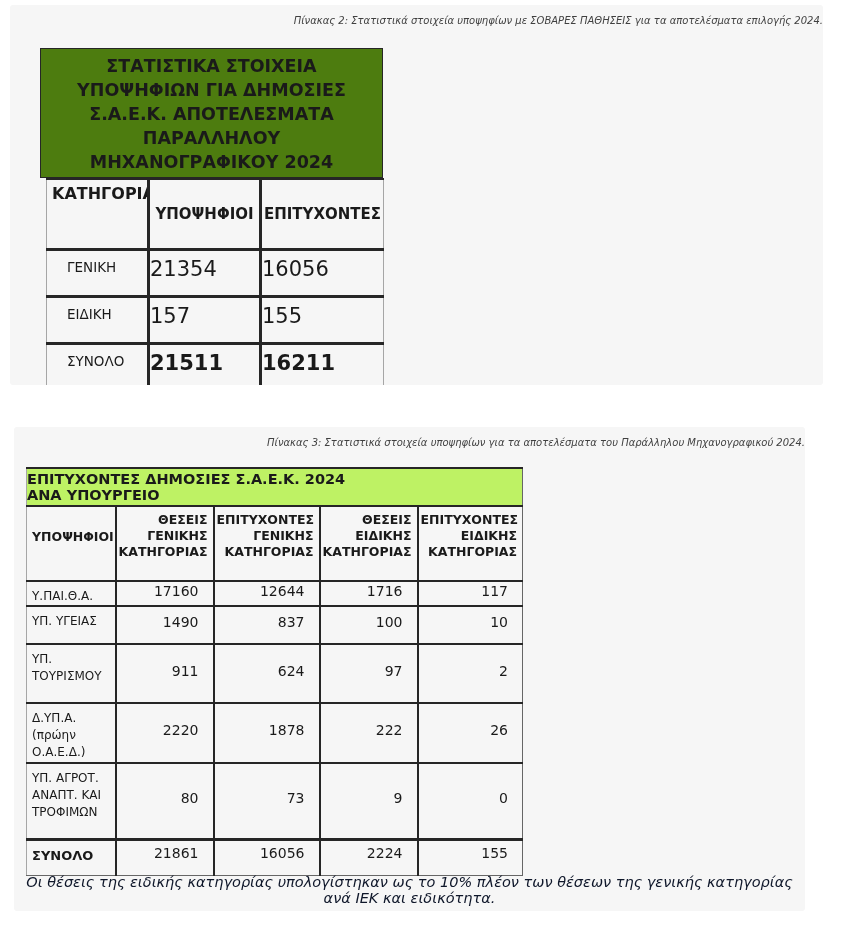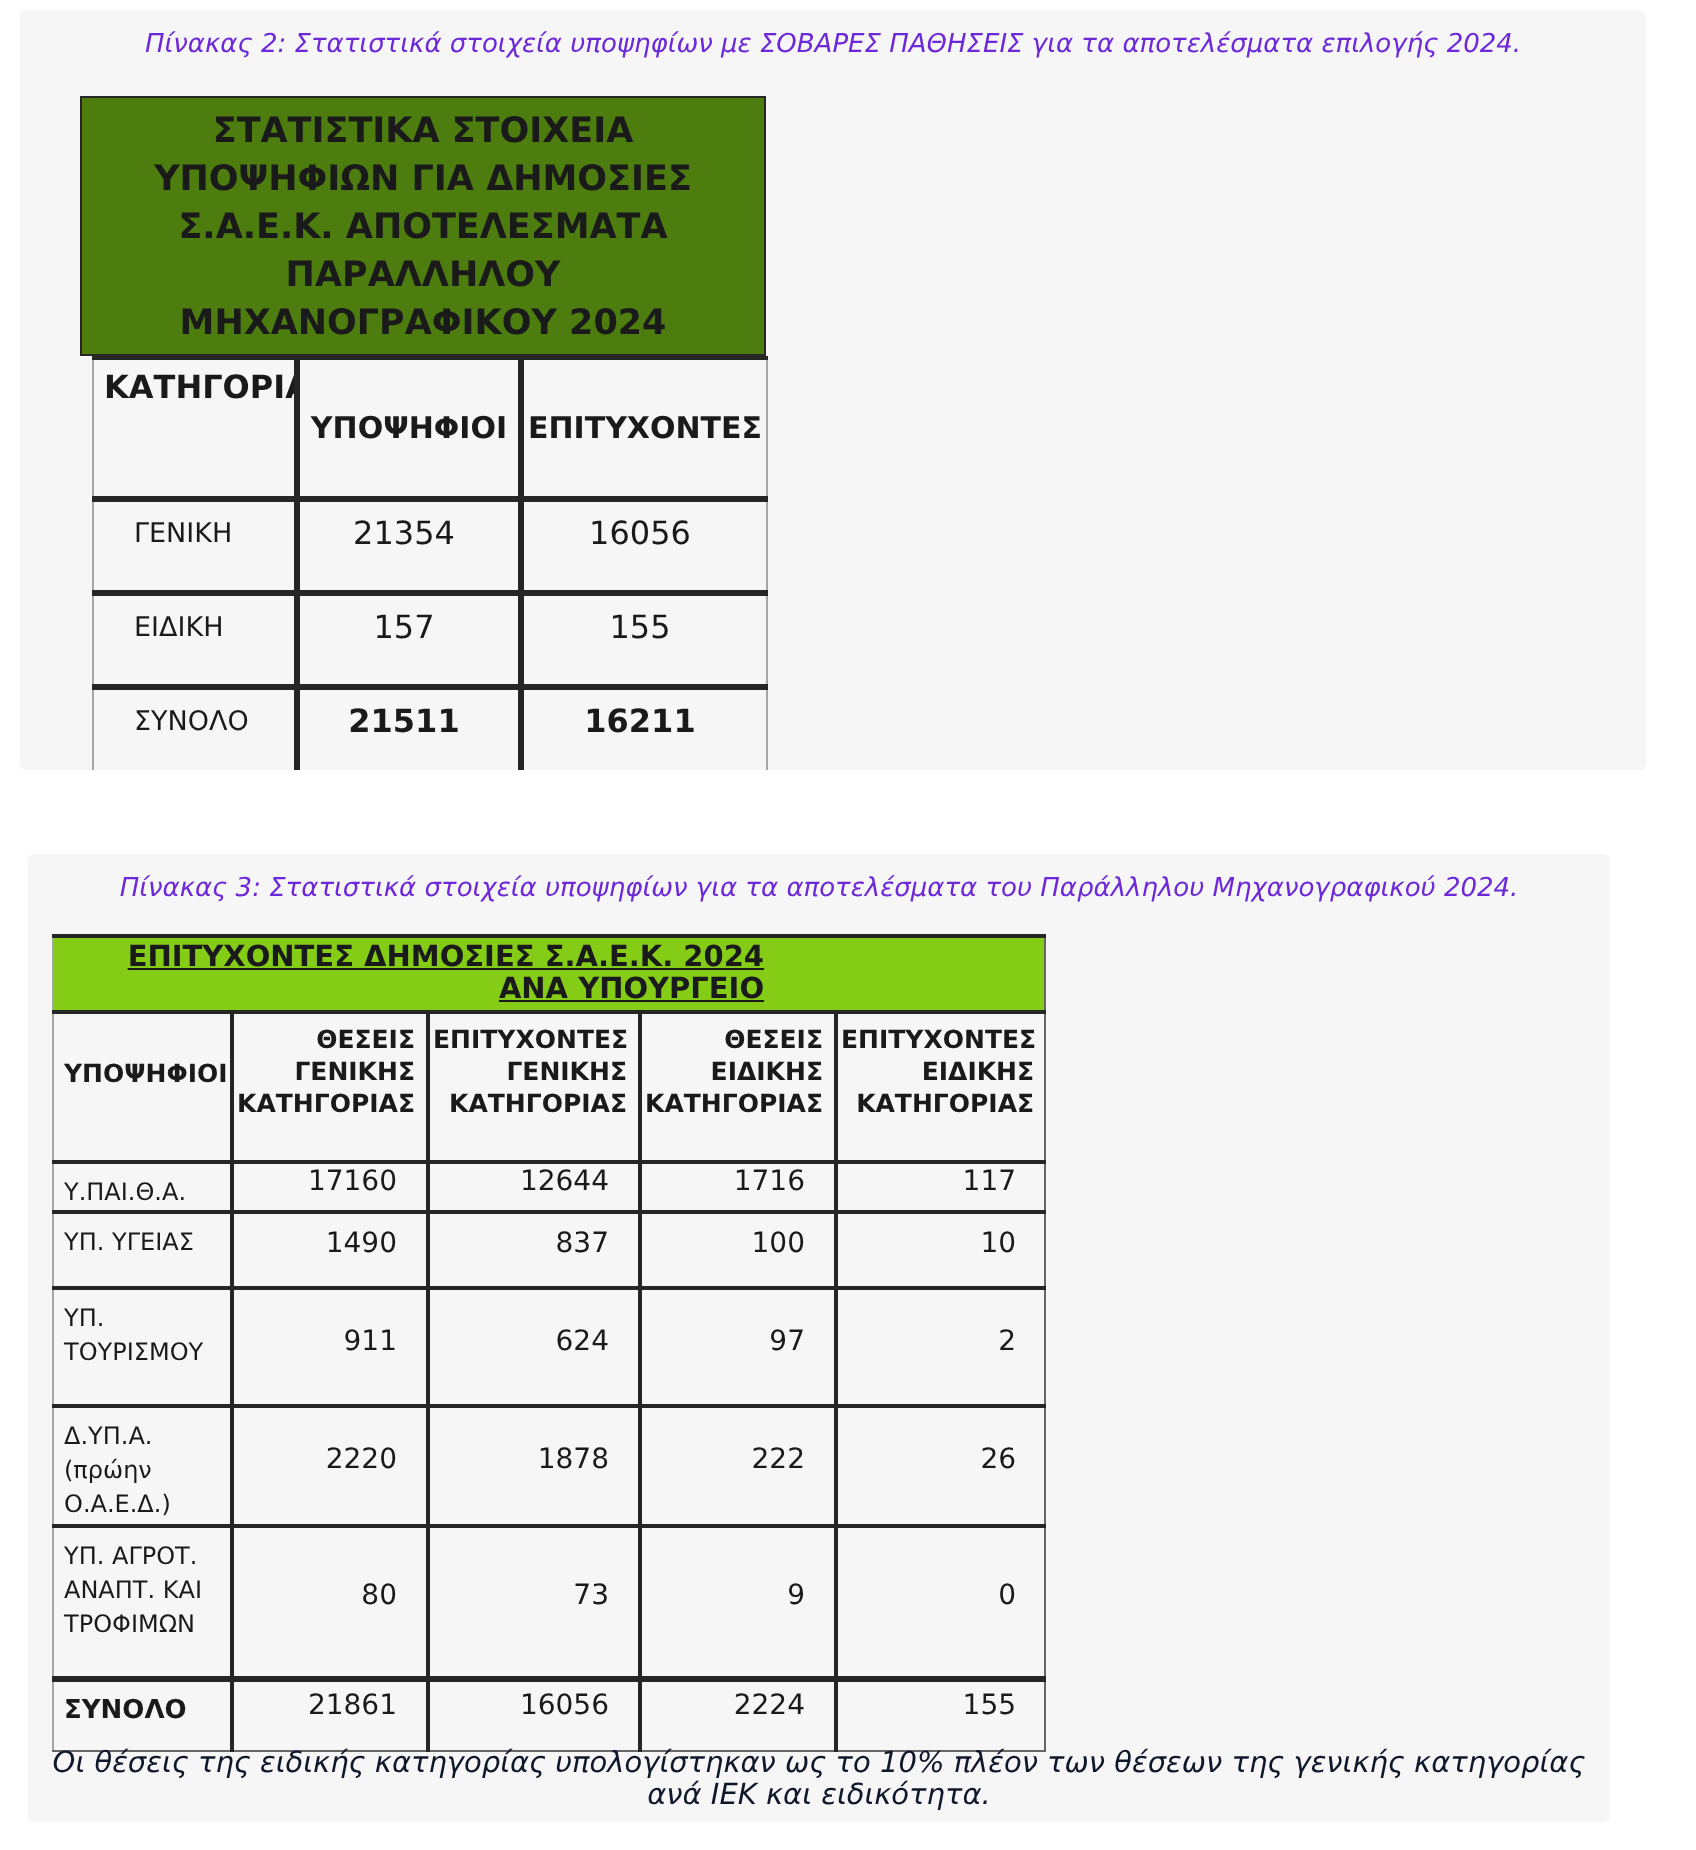--- a/index.html
+++ b/index.html
@@ -16,24 +16,24 @@
     position: absolute;
     background: #f6f6f6;
     border-radius: 3px;
     overflow: hidden;
   }
   #panel1 { left: 10px; top: 5px; width: 813px; height: 380px; }
   #panel2 { left: 14px; top: 427px; width: 791px; height: 484px; }
 
   .caption {
     font-style: italic;
-    font-size: 13px;
-    text-align: center;
+    font-size: 10px;
+    text-align: right;
     padding-top: 10px;
-    color: #6d28d9;
+    color: #404040;
   }
 
   
   .t2-block { position: absolute; left: 30px; top: 43px; }
   .t2-title {
     width: 307px;
     background: #4d7c0f;
     border: 1px solid #262626;
     font-weight: bold;
     font-size: 17.5px;
@@ -64,50 +64,49 @@
     vertical-align: middle; text-align: center;
     font-size: 15px; padding: 0 1px; margin-left: 16px;
   }
   tr.t2-row { height: 47px; }
   .t2-lbl {
     vertical-align: top; text-align: left;
     font-size: 13.5px; font-weight: normal;
     padding: 8px 2px 0 20px;
   }
   .t2-num {
-    vertical-align: top; text-align: center;
-    font-size: 16px;
+    vertical-align: top; text-align: left;
+    font-size: 21px;
     padding: 6px 5px 0 0;
   }
   tr.t2-total .t2-num { font-weight: bold; }
 
   
   .t3-block { position: absolute; left: 12px; top: 40px; }
   table.t3 {
     border-collapse: collapse;
     table-layout: fixed;
     width: 496px;
   }
   table.t3 td, table.t3 th {
     border: 2px solid #262626;
     overflow: hidden;
   }
   table.t3 td:first-child, table.t3 th:first-child { border-left: 1px solid #a6a6a6; }
   table.t3 td:last-child,  table.t3 th:last-child  { border-right: 1px solid #666666; }
   tr.t3-title-row { height: 38px; }
   .t3-title {
-    background: #84cc16;
+    background: #bef264;
     border: 1px solid #262626;
     border-bottom: 2px solid #262626;
     font-weight: bold;
     font-size: 14.5px;
-    text-align: right;
+    text-align: left;
     vertical-align: middle;
     padding: 0 140px 0 0;
-    text-decoration: underline;
   }
   tr.t3-head { height: 75px; }
   .t3-h0 {
     vertical-align: middle; text-align: left;
     font-size: 12.5px; padding: 0 2px 14px 5px;
   }
   .t3-h {
     vertical-align: top; text-align: right;
     font-size: 12.5px; line-height: 16px;
     padding: 5px 5px 0 2px;

